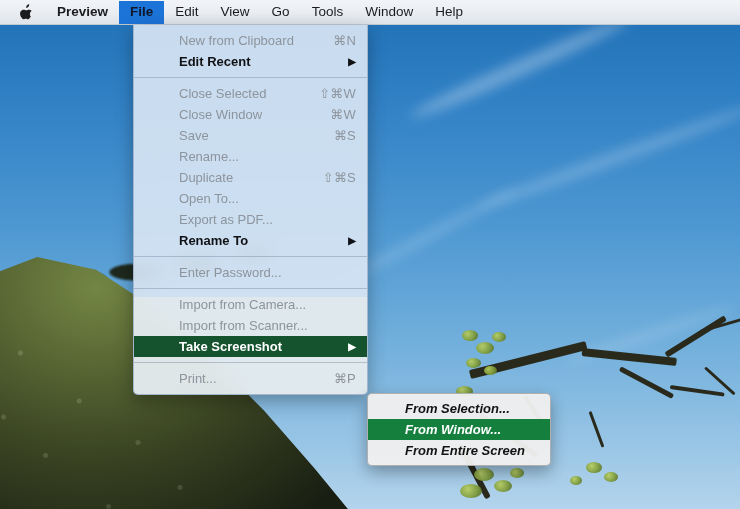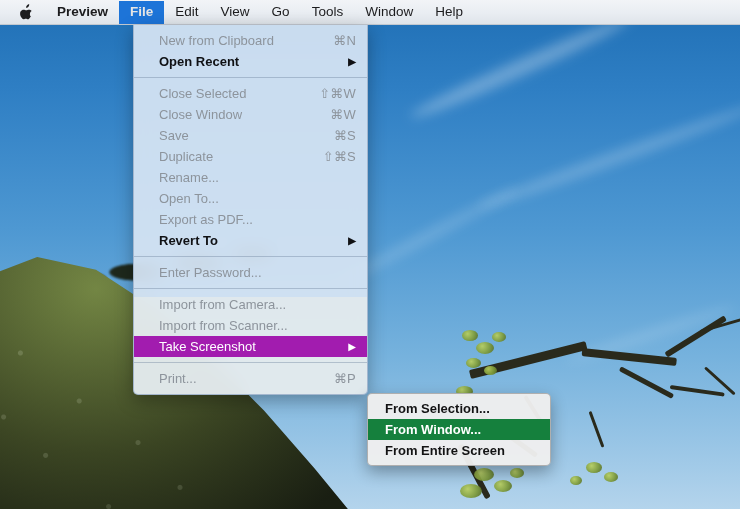--- a/index.html
+++ b/index.html
@@ -125,21 +125,21 @@
     font-size: 13.5px;
     color: #1c1c1e;
     padding: 3px 11px 4px 11px;
     line-height: 16px;
     white-space: nowrap;
     border-radius: 0;
   }
   .mb-item.bold { font-weight: bold; }
   .mb-item.active {
     background: #1d74d8;
-    color: #e5e5e5;
+    color: #0f172a;
     font-weight: bold;
   }
   #apple-logo {
     width: 16px;
     height: 20px;
     margin: 0 12px 0 8px;
     display: flex;
     align-items: center;
     justify-content: center;
   }
@@ -167,25 +167,25 @@
     display: flex;
     align-items: center;
     padding: 0 11px 0 25px;
     font-size: 13px;
     color: #8d949c;          
     white-space: nowrap;
     box-sizing: border-box;
   }
   .mi.enabled { color: #101114; font-weight: bold; }
   .mi.hl {
-    background: #a21caf;
+    background: #14532d;
     color: #ffffff;
-    font-weight: normal;
-  }
-  .mi .lbl { flex: 1 1 auto; }
+    font-weight: bold;
+  }
+  .mi .lbl { flex: 1 1 auto; margin-left: 20px; }
   .mi .sc {
     flex: 0 0 auto;
     text-align: right;
     font-size: 13px;
     letter-spacing: 0.2px;
     font-weight: normal;
   }
   .mi.enabled .sc { color: #101114; font-weight: bold; }
   .mi .arrow {
     flex: 0 0 auto;
@@ -225,20 +225,21 @@
     box-shadow: 0 6px 16px rgba(0,0,0,0.32);
     padding: 4px 0;
     box-sizing: border-box;
     z-index: 40;
   }
   #screenshot-submenu .mi {
     color: #131314;
     font-weight: bold;
     padding: 0 10px 0 17px;
     height: 21px;
+    font-style: italic;
   }
   #screenshot-submenu .mi.hl {
     background: #15803d;
     color: #ffffff;
   }
 </style>
 </head>
 <body>
 
 <div id="screen">
@@ -299,56 +300,56 @@
   </div>
 
   <div id="file-menu">
     <div class="tint-low"></div>
 
     <div class="mi">
       <span class="lbl">New from Clipboard</span>
       <span class="sc">⌘N</span>
     </div>
     <div class="mi enabled">
-      <span class="lbl">Open Recent</span>
+      <span class="lbl">Edit Recent</span>
       <span class="arrow">▶</span>
     </div>
 
     <div class="sep"></div>
 
     <div class="mi">
       <span class="lbl">Close Selected</span>
       <span class="sc">⇧⌘W</span>
     </div>
     <div class="mi">
       <span class="lbl">Close Window</span>
       <span class="sc">⌘W</span>
     </div>
     <div class="mi">
       <span class="lbl">Save</span>
       <span class="sc">⌘S</span>
     </div>
     <div class="mi">
+      <span class="lbl">Rename...</span>
+      <span class="sc"></span>
+    </div>
+    <div class="mi">
       <span class="lbl">Duplicate</span>
       <span class="sc">⇧⌘S</span>
     </div>
     <div class="mi">
-      <span class="lbl">Rename...</span>
-      <span class="sc"></span>
-    </div>
-    <div class="mi">
       <span class="lbl">Open To...</span>
       <span class="sc"></span>
     </div>
     <div class="mi">
       <span class="lbl">Export as PDF...</span>
       <span class="sc"></span>
     </div>
     <div class="mi enabled">
-      <span class="lbl">Revert To</span>
+      <span class="lbl">Rename To</span>
       <span class="arrow">▶</span>
     </div>
 
     <div class="sep"></div>
 
     <div class="mi">
       <span class="lbl">Enter Password...</span>
       <span class="sc"></span>
     </div>
 

